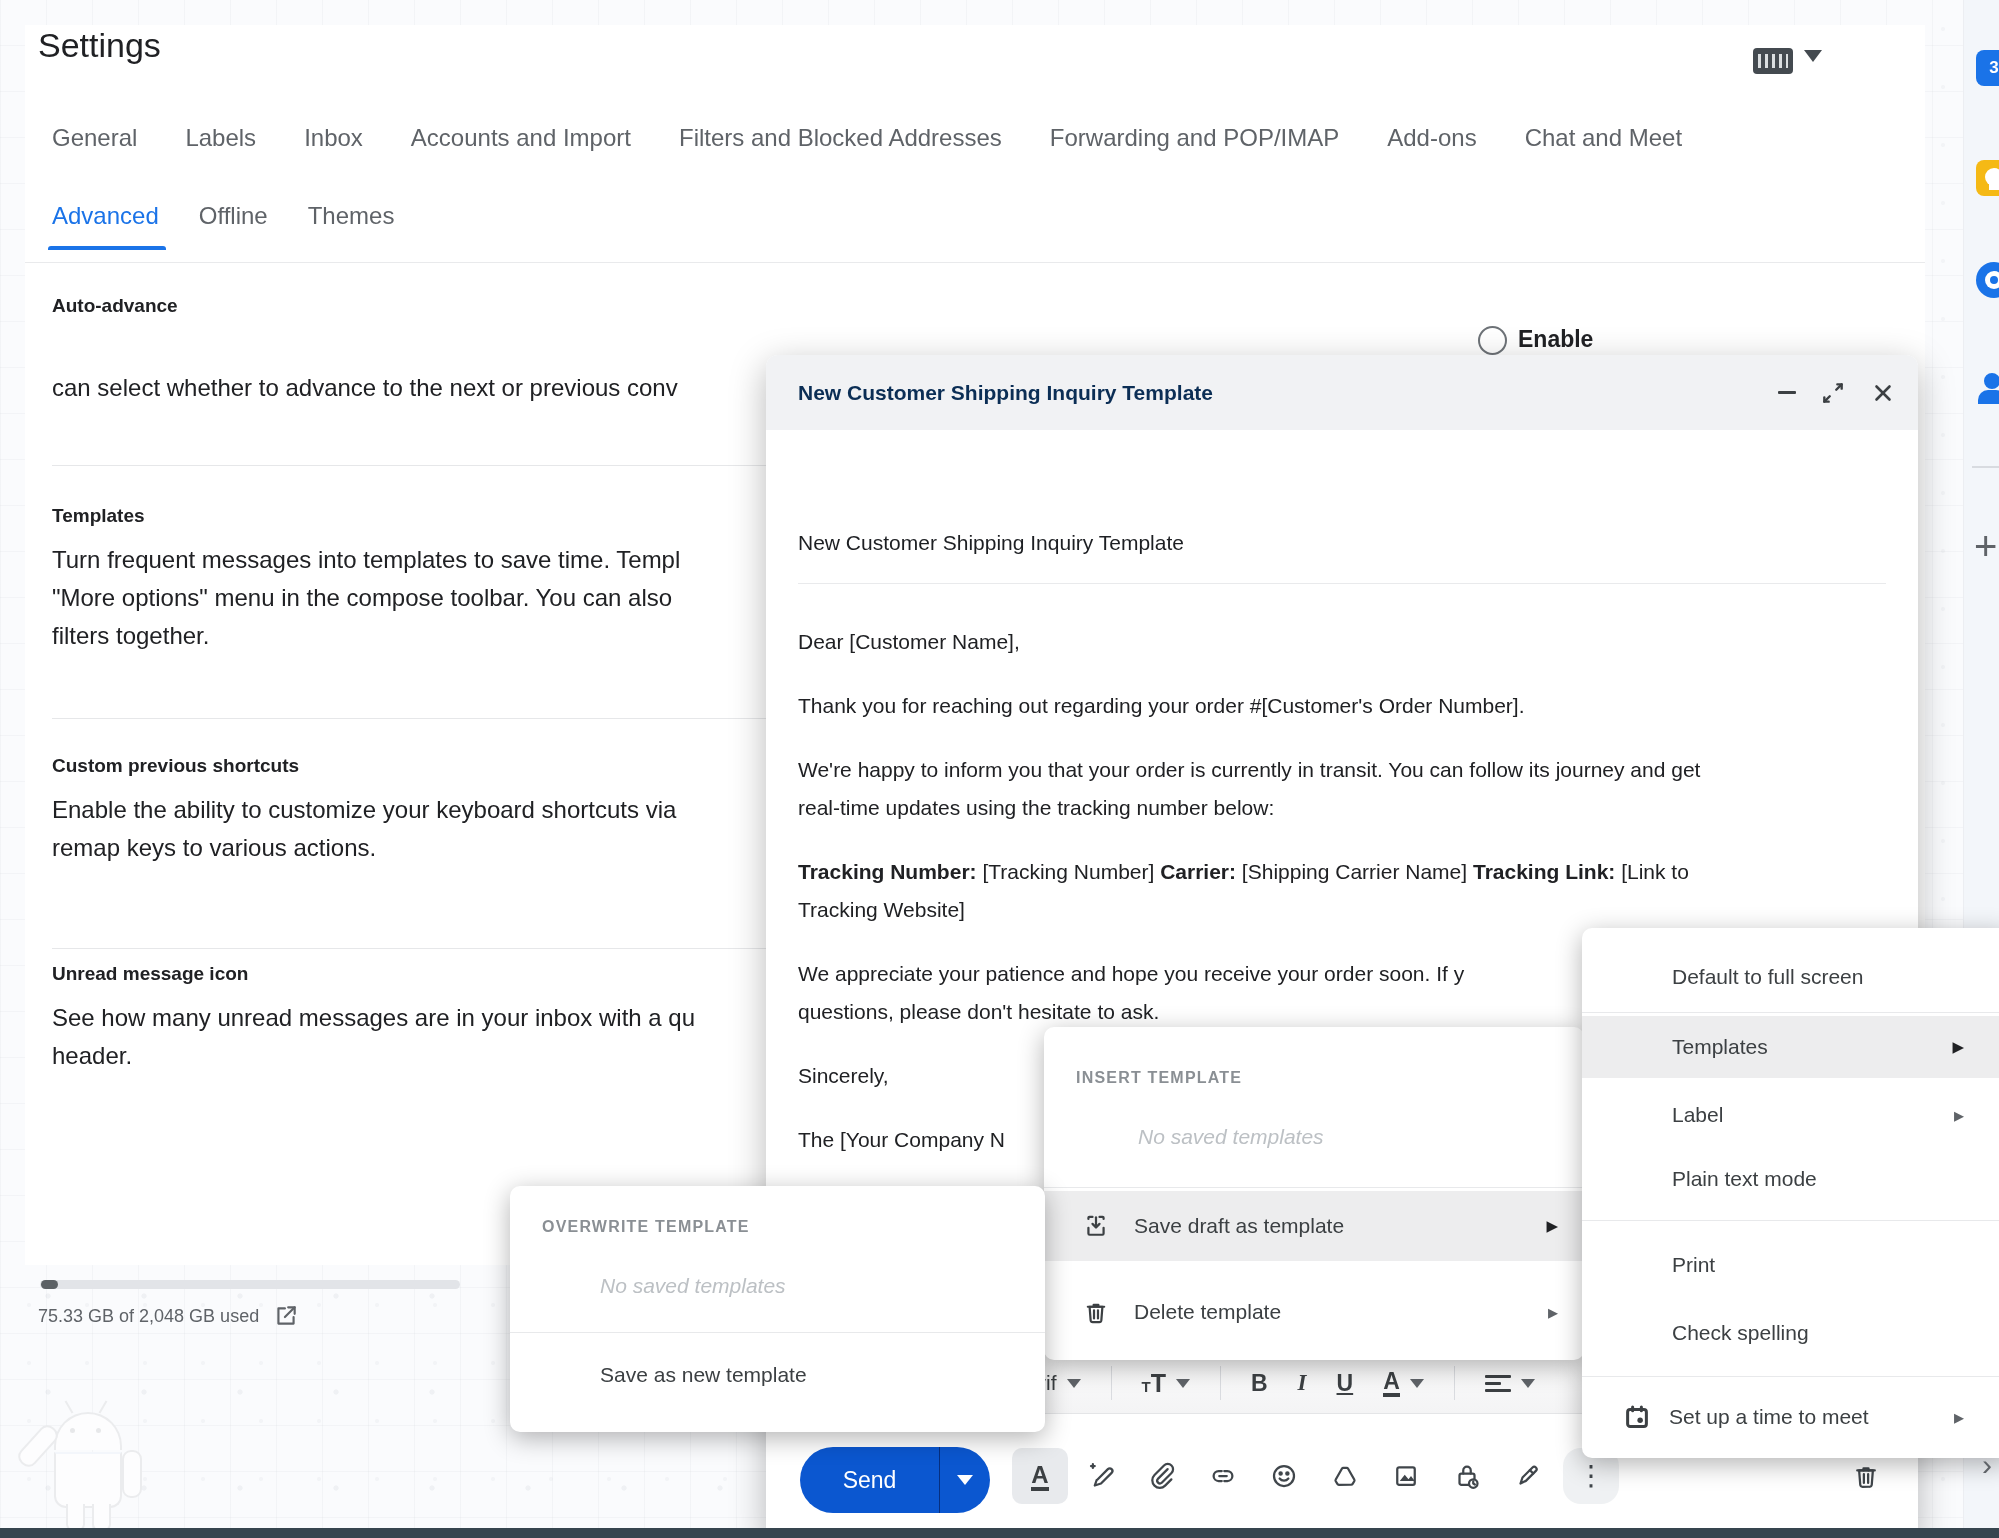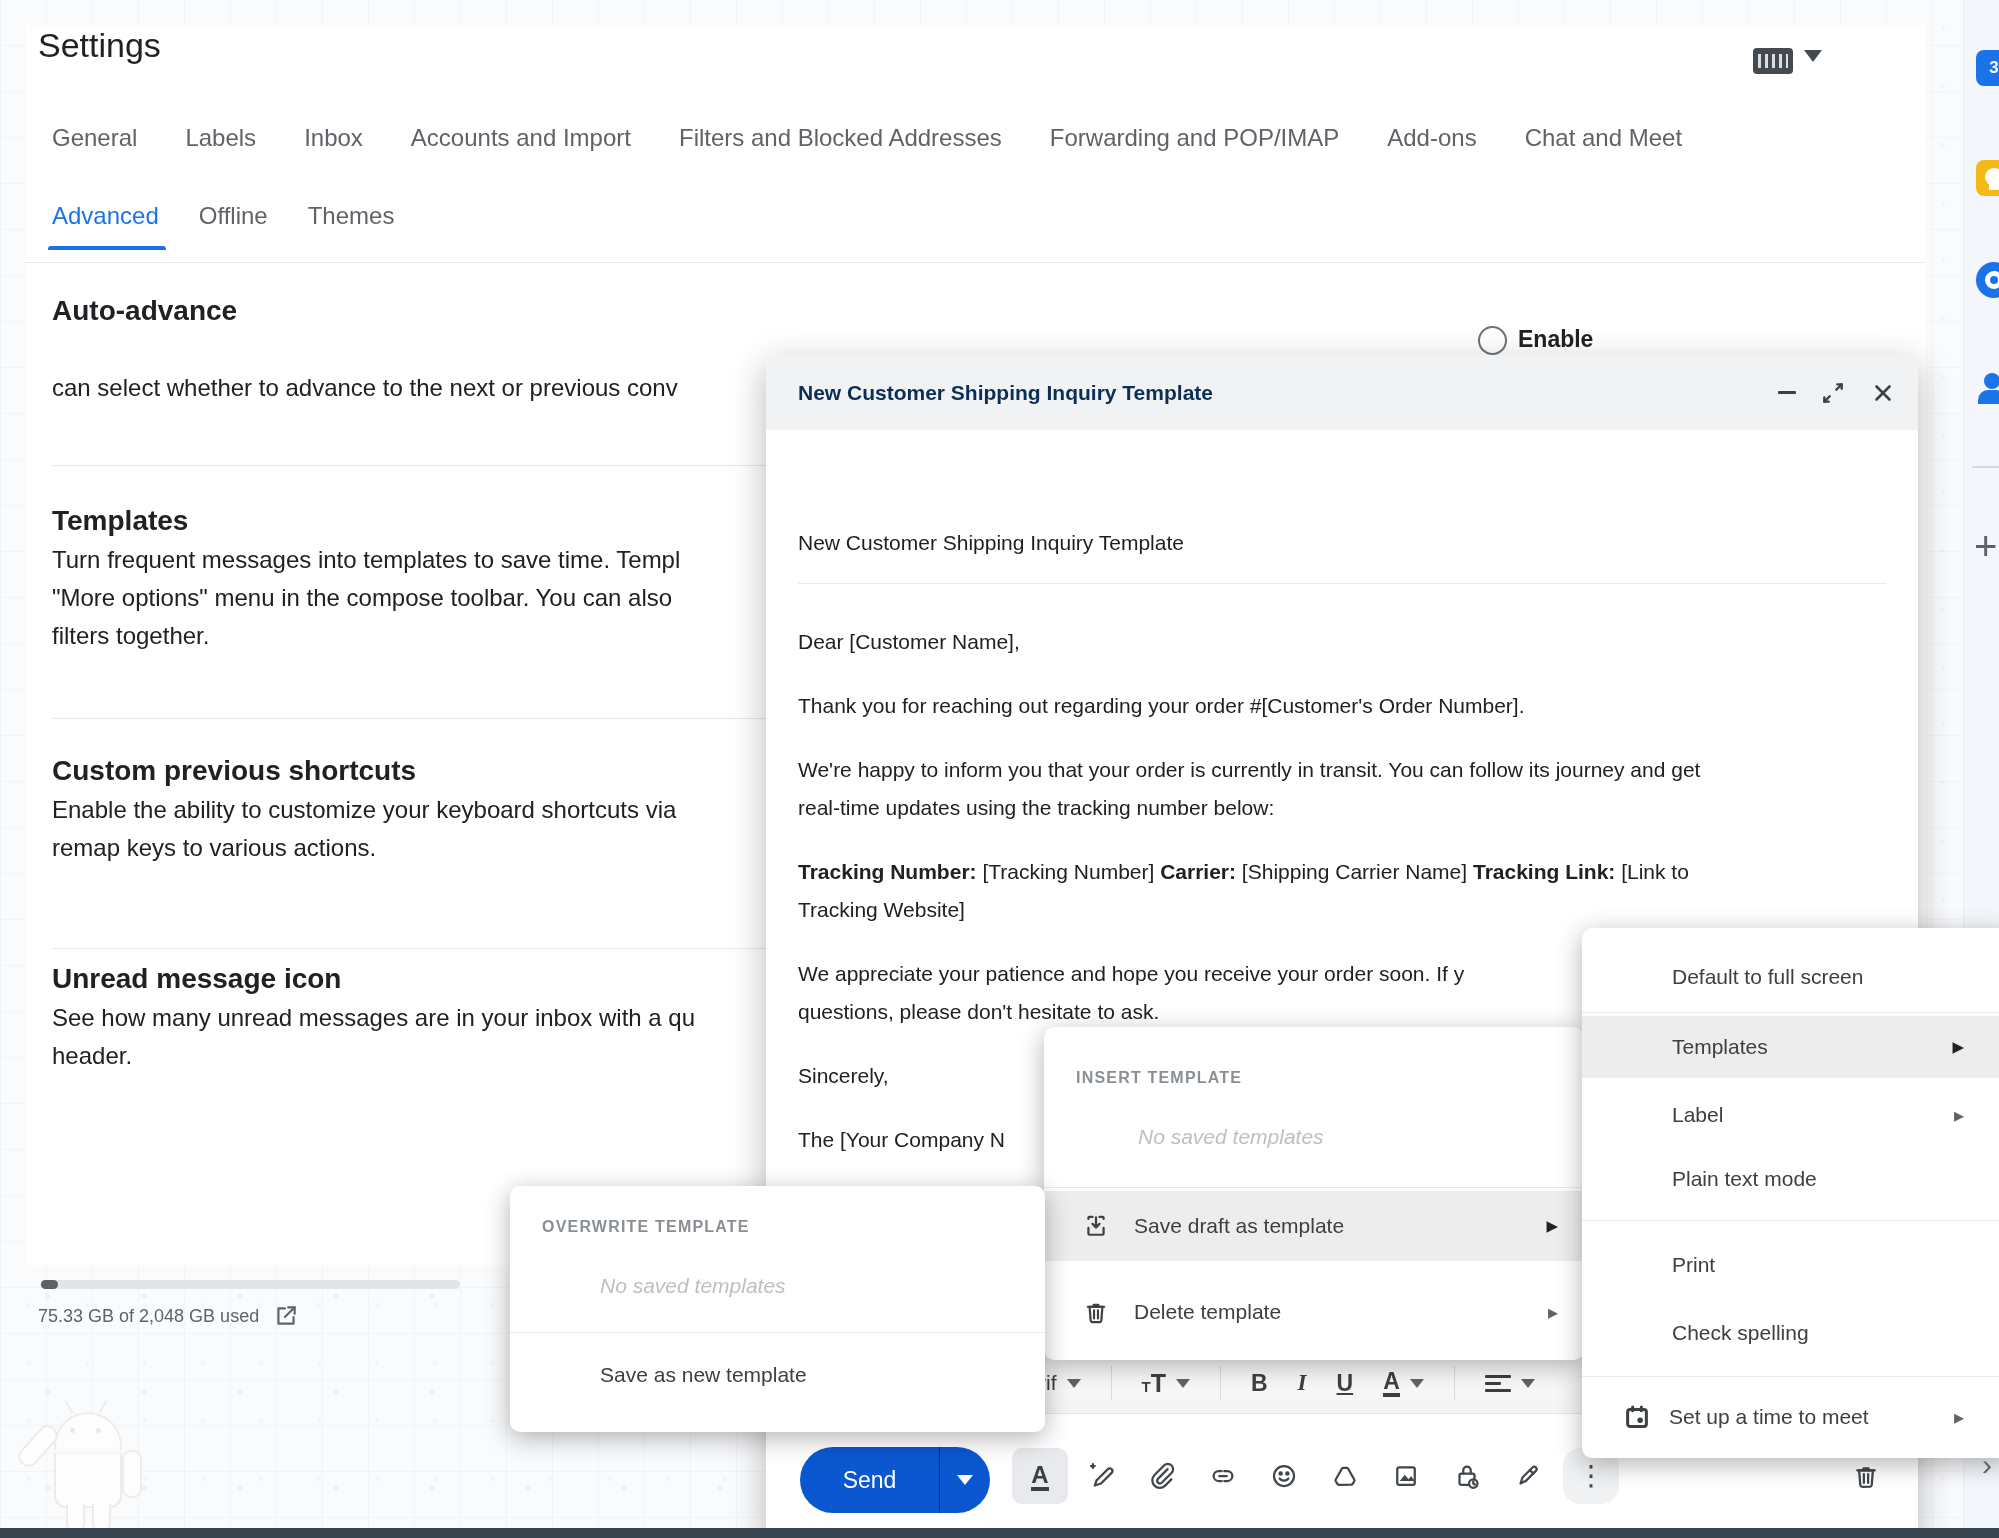--- a/index.html
+++ b/index.html
@@ -22,21 +22,21 @@
     background:repeating-linear-gradient(90deg,#eceff1 0 3px,transparent 3px 7px);
     -webkit-mask:none;opacity:.9;}
   .kbd-caret{left:1804px;top:50px;z-index:2;width:0;height:0;border-left:9px solid transparent;border-right:9px solid transparent;border-top:12px solid #444a50;}
   .tabs-row{display:flex;gap:40px;z-index:2;font-size:24px;color:#5f6368;}
   .tabs1{left:52px;top:124px;gap:48px;}
   .tabs2{left:52px;top:202px;}
   .tab{cursor:pointer;white-space:nowrap;}
   .tab.active{color:#1a73e8;font-weight:500;}
   .tab-underline{left:48px;top:246px;width:118px;height:4px;background:#1a73e8;border-radius:3px 3px 0 0;z-index:2;}
   .content-top-line{left:25px;top:262px;width:1900px;height:1px;background:#e9eaec;z-index:2;}
-  .sec-h{font-size:28px;font-weight:700;color:#202124;z-index:2;white-space:nowrap;}
+  .sec-h{font-size:19px;font-weight:700;color:#202124;z-index:2;white-space:nowrap;}
   .sec-t{font-size:24px;color:#202124;z-index:2;white-space:nowrap;line-height:38px;}
   .sec-div{left:52px;height:1px;width:1398px;background:#e6e7e9;z-index:2;}
   .radio{left:1478px;top:326px;width:25px;height:25px;border:2.5px solid #6e7378;border-radius:50%;background:#fff;z-index:2;}
   .radio-label{left:1518px;top:326px;font-size:23px;font-weight:700;color:#202124;z-index:2;}
   
   .store-bar{left:40px;top:1280px;width:420px;height:9px;background:#e2e4e8;border-radius:5px;z-index:1;}
   .store-dot{position:absolute;left:1px;top:0;width:17px;height:9px;background:#5c6165;border-radius:5px;}
   .store-text{left:38px;top:1303px;font-size:18px;color:#5f6368;z-index:1;display:flex;align-items:center;gap:14px;}
   
   .android{left:30px;top:1396px;width:120px;height:125px;z-index:1;}

